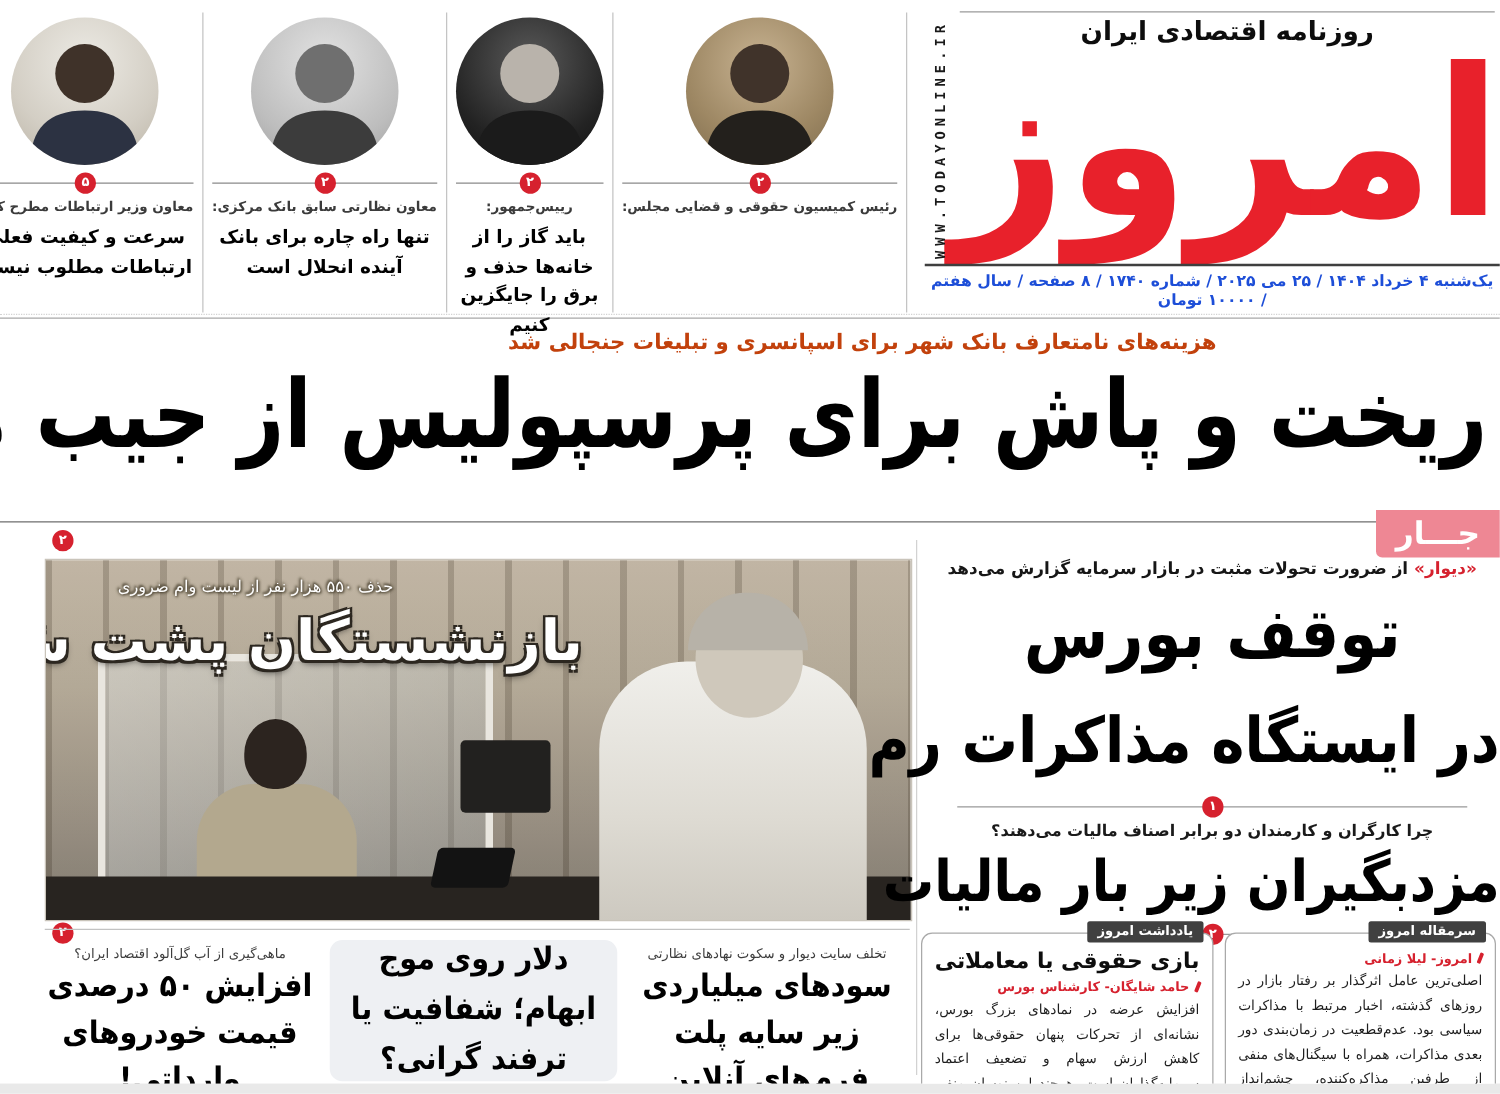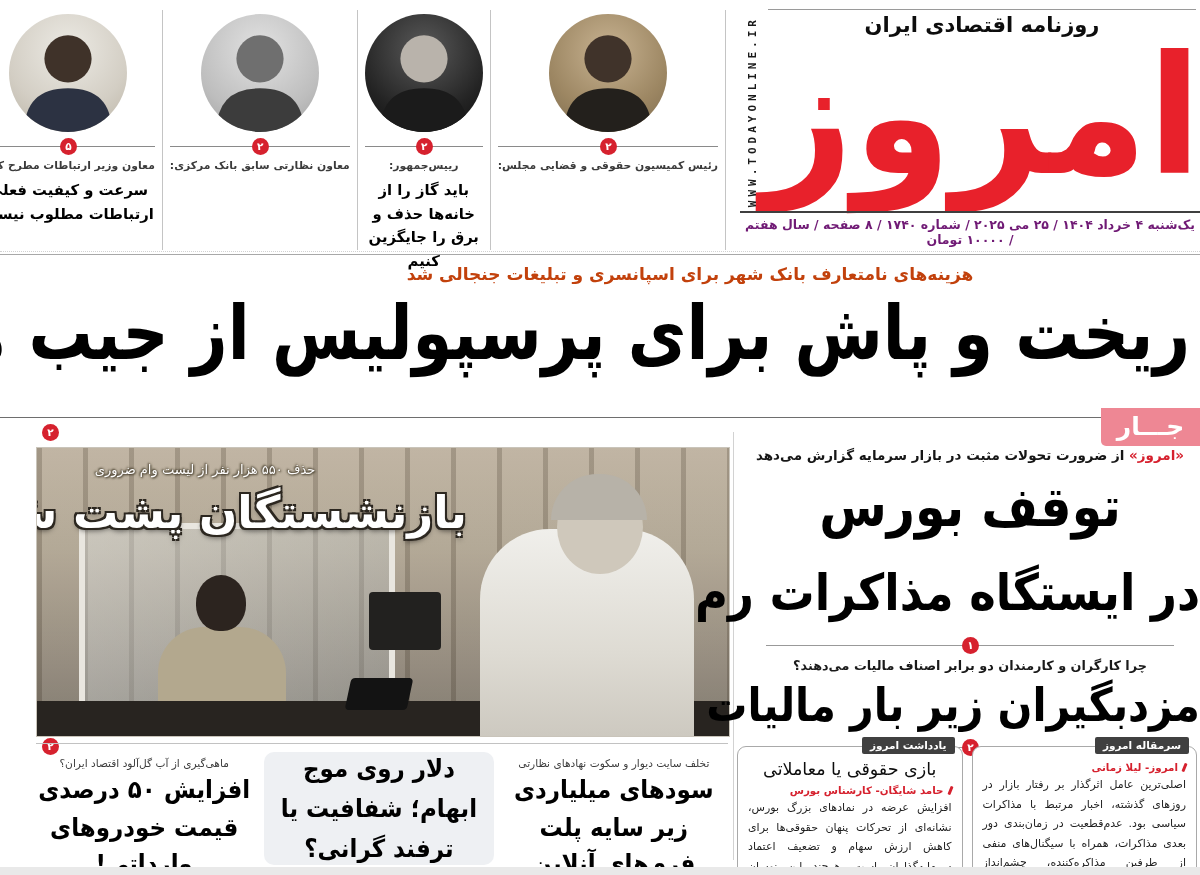--- a/index.html
+++ b/index.html
@@ -13,21 +13,21 @@
             font-size:21px;font-weight:bold;color:#0d0d0d;}
   .logo{position:absolute;top:18px;right:30px;left:60px;height:195px;
         display:flex;align-items:center;justify-content:center;
         color:#e8212b;font-size:158px;font-weight:bold;line-height:1;
         transform:scaleY(1.04);letter-spacing:-4px;}
   .website{position:absolute;left:12px;top:16px;direction:ltr;
            writing-mode:vertical-rl;transform:rotate(180deg);
            font-family:"DejaVu Sans Mono","Liberation Mono",monospace;
            font-size:11px;font-weight:bold;letter-spacing:4px;color:#1a1a1a;}
   .dateline{position:absolute;bottom:0;right:0;left:6px;border-top:2px solid #3f3f3f;
-            padding:4px 4px 5px;font-size:12.5px;font-weight:bold;text-align:center;color:#701a75;margin-top:39px;}
+            padding:4px 4px 5px;font-size:12.5px;font-weight:bold;text-align:center;color:#1d4ed8;margin-top:39px;}
   .top-rule{position:absolute;top:254px;left:0;right:0;border-top:1px solid #a8a8a8;}
   .top-rule2{position:absolute;top:251px;left:0;right:0;border-top:1px dotted #d2d2d2;}
 
   
   .top-cards{position:absolute;top:10px;right:474px;left:30px;height:240px;display:flex;
              border-right:1px solid #c4c4c4;}
   .card{flex:1;padding:0 7px;display:flex;flex-direction:column;align-items:center;}
   .card:not(:last-child){border-left:1px solid #c4c4c4;}
   .portrait{width:118px;height:118px;border-radius:50%;overflow:hidden;position:relative;margin-top:4px;flex:none;}
   .portrait svg{position:absolute;inset:0;width:100%;height:100%;}
@@ -94,21 +94,21 @@
   .s2-kicker{margin-top:12px;text-align:center;font-size:12.8px;font-weight:bold;color:#1a1a1a;white-space:nowrap;}
   .s2-headline{font-size:41px;margin-top:8px;}
   .sep2{margin-top:18px;}
 
   
   .note-row{position:absolute;top:746px;right:3px;width:460px;display:flex;gap:9px;}
   .note-box{flex:1;position:relative;border:1px solid #a9a9a9;border-radius:9px;background:#fff;
             padding:9px 10px 16px;min-height:90px;}
   .note-tab{position:absolute;top:-10px;right:7px;background:#404040;color:#fff;
             font-size:10.5px;font-weight:bold;padding:2px 8px 3px;border-radius:2px;white-space:nowrap;}
-  .note-title{text-align:center;font-size:17.5px;font-weight:400;color:#0d0d0d;margin-top:3px;white-space:nowrap;}
+  .note-title{text-align:center;font-size:17.5px;font-weight:700;color:#0d0d0d;margin-top:3px;white-space:nowrap;}
   .note-byline{color:#d6212e;font-size:10.3px;font-weight:bold;margin-top:5px;}
   .pen-icon{display:inline-block;width:3px;height:9px;background:#d6212e;transform:rotate(22deg);
             border-radius:1px;margin-left:5px;vertical-align:-1px;}
   .note-body{font-size:11px;line-height:1.78;text-align:justify;color:#1e1e1e;margin-top:2px;}
 
   
   .bottom-row{position:absolute;top:749px;right:474px;left:32px;display:flex;}
   .plain-box{flex:1;position:relative;padding:2px 4px 0;display:flex;flex-direction:column;align-items:center;}
   .pb-kicker{font-size:10.6px;font-weight:normal;color:#3d3d3d;white-space:nowrap;margin-top:6px;}
   .pb-headline{font-size:23px;font-weight:900;color:#000;text-align:center;line-height:1.5;margin-top:6px;
@@ -169,20 +169,21 @@
       <div class="portrait ph3">
         <svg viewBox="0 0 100 100">
           <circle cx="50" cy="38" r="20" fill="#6f6f6f"></circle>
           <path d="M13 100 Q13 63 50 63 Q87 63 87 100 Z" fill="#3c3c3c"></path>
         </svg>
       </div>
       <div class="card-sep">
         <span class="badge">۲</span>
       </div>
       <div class="card-kicker">معاون نظارتی سابق بانک مرکزی:</div>
+      <div class="card-headline">تنها راه چاره برای بانک آینده انحلال است</div>
     </div>
 
     <div class="card">
       <div class="portrait ph4">
         <svg viewBox="0 0 100 100">
           <circle cx="50" cy="38" r="20" fill="#3f3229"></circle>
           <path d="M13 100 Q13 63 50 63 Q87 63 87 100 Z" fill="#2c3242"></path>
         </svg>
       </div>
       <div class="card-sep">
@@ -215,21 +216,21 @@
     </div>
     <div class="photo-kicker">حذف ۵۵۰ هزار نفر از لیست وام ضروری</div>
     <div class="photo-headline">بازنشستگان پشت سَد وام</div>
   </div>
   <span class="badge photo-badge-bottom">۲</span>
   <div class="mid-rule"></div>
   <div class="v-divider"></div>
 
   <div class="right-col">
     <div class="s1-kicker">
-      <span class="brand">«امروز»</span><span> از ضرورت تحولات مثبت در بازار سرمایه گزارش می‌دهد</span>
+      <span class="brand">«دیوار»</span><span> از ضرورت تحولات مثبت در بازار سرمایه گزارش می‌دهد</span>
     </div>
     <div class="big-hl s1-line1">توقف بورس</div>
     <div class="big-hl s1-line2">در ایستگاه مذاکرات رم</div>
     <div class="sep sep1">
       <span class="badge">۱</span>
     </div>
 
     <div class="s2-kicker">چرا کارگران و کارمندان دو برابر اصناف مالیات می‌دهند؟</div>
     <div class="big-hl s2-headline">مزدبگیران زیر بار مالیات</div>
     <div class="sep sep2">

